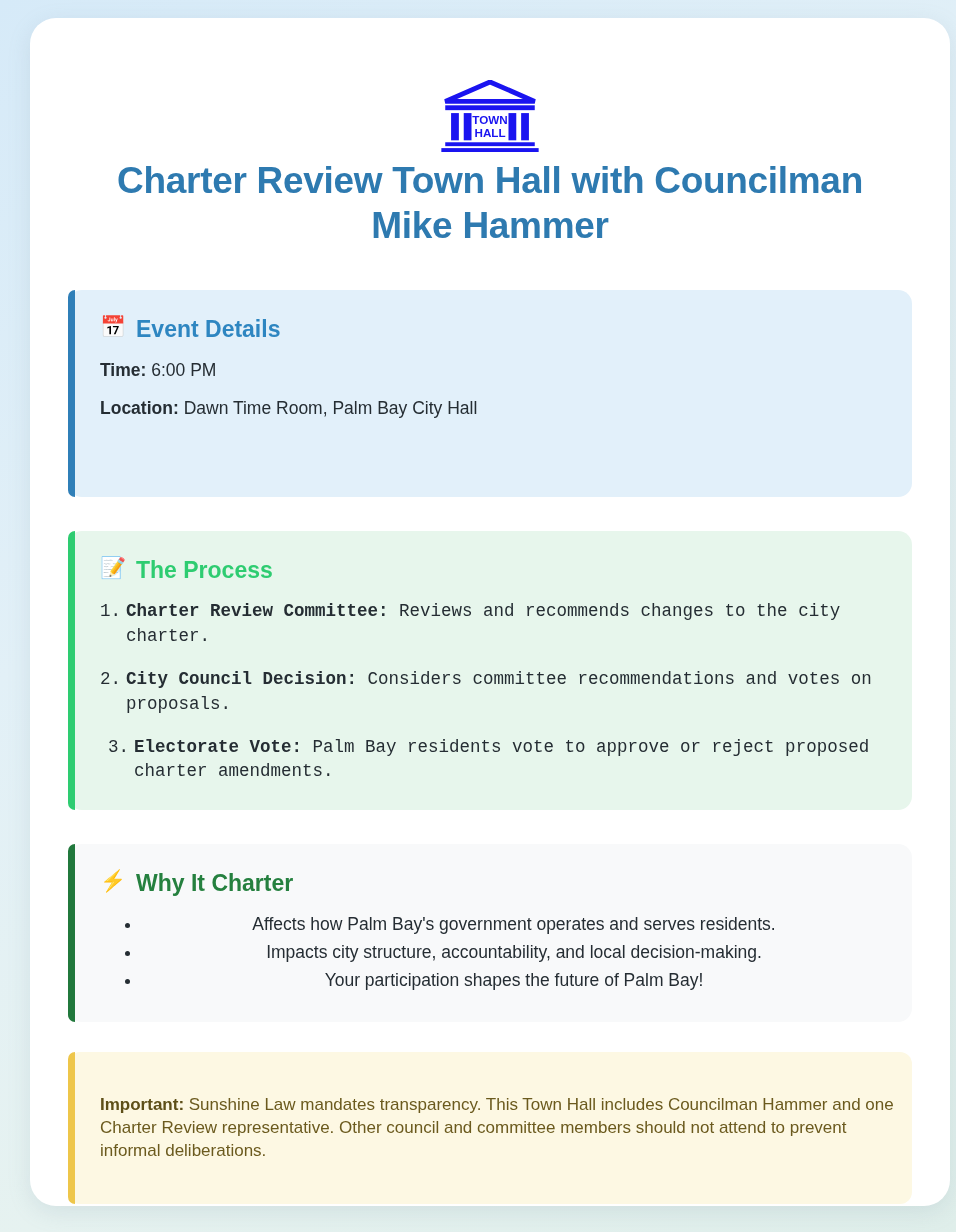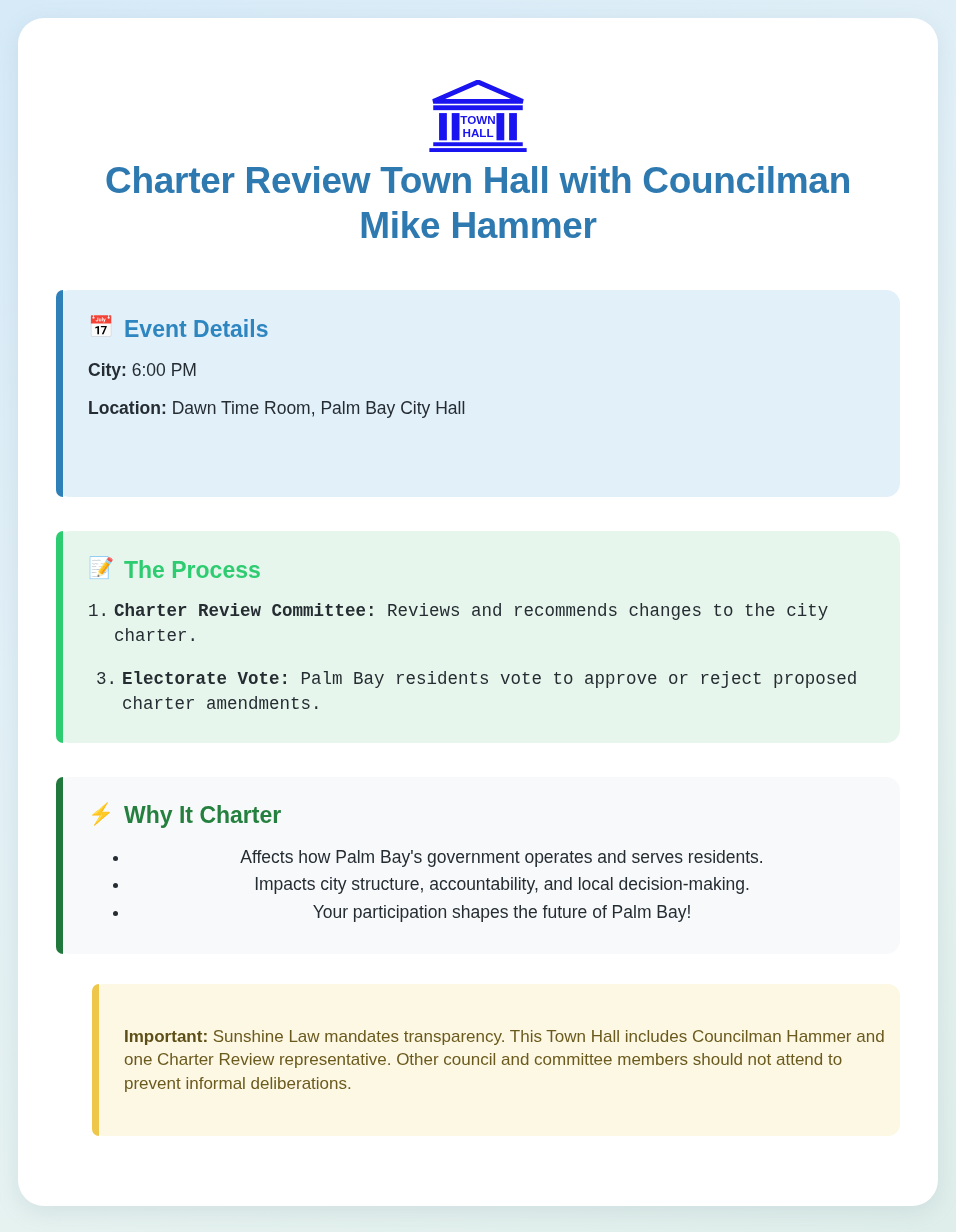--- a/index.html
+++ b/index.html
@@ -9,21 +9,21 @@
   }
   body {
     width: 956px;
     height: 1232px;
     overflow: hidden;
     font-family: "Liberation Sans", sans-serif;
     background: linear-gradient(150deg, #d6eaf8 0%, #e2f0f7 38%, #e6f2f0 70%, #dfeeea 100%);
   }
   .page {
     position: absolute;
-    left: 18px;
+    left: 30px;
     top: 18px;
     width: 920px;
     height: 1188px;
     background: #ffffff;
     border-radius: 26px;
     box-shadow: 0 6px 22px rgba(120, 150, 165, 0.18);
     box-sizing: border-box;
     padding: 40px 38px 30px 38px;
     overflow: hidden;
   }
@@ -132,21 +132,20 @@
   .bullets li {
     margin-bottom: 3px;
   }
 
   
   .card-note {
     margin-top: 30px;
     background: #fdf8e3;
     padding: 24px 12px 24px 32px;
     border-radius: 12px;
-    margin-left: 36px;
   }
   .card-note .card-rule { background: #eec64a; border-radius: 12px 0 0 12px; }
   .note-text {
     font-size: 17px;
     color: #6b5a1e;
     line-height: 1.37;
   }
   .note-text b { color: #5e4f18; }
 </style>
 </head>
@@ -170,38 +169,42 @@
     <h1 class="title">Charter Review Town Hall with Councilman Mike Hammer</h1>
   </div>
 
   <section class="card card-event">
     <div class="card-rule"></div>
     <h2 class="card-heading">
       <span class="emoji">📅</span>
       <span>Event Details</span>
     </h2>
     <p class="body-text kv">
-      <b>City:</b>
+      <b>Time:</b>
       <span>6:00 PM</span>
     </p>
     <p class="body-text kv">
       <b>Location:</b>
       <span>Dawn Time Room, Palm Bay City Hall</span>
     </p>
   </section>
 
   <section class="card card-process">
     <div class="card-rule"></div>
     <h2 class="card-heading">
       <span class="emoji">📝</span>
       <span>The Process</span>
     </h2>
     <p class="body-text step">
       <span class="num">1.</span><b>Charter Review Committee:</b>
       <span>Reviews and recommends changes to the city charter.</span>
+    </p>
+    <p class="body-text step">
+      <span class="num">2.</span><b>City Council Decision:</b>
+      <span>Considers committee recommendations and votes on proposals.</span>
     </p>
     <p class="body-text step">
       <span class="num">3.</span><b>Electorate Vote:</b>
       <span>Palm Bay residents vote to approve or reject proposed charter amendments.</span>
     </p>
   </section>
 
   <section class="card card-matters">
     <div class="card-rule"></div>
     <h2 class="card-heading">

